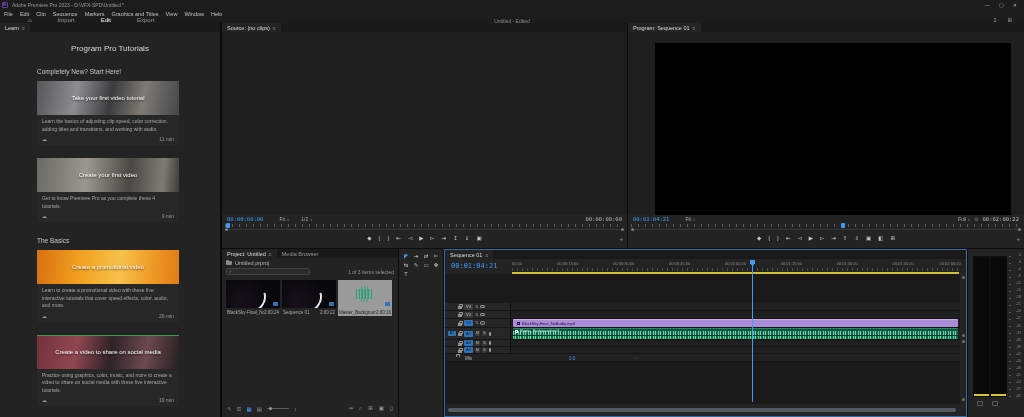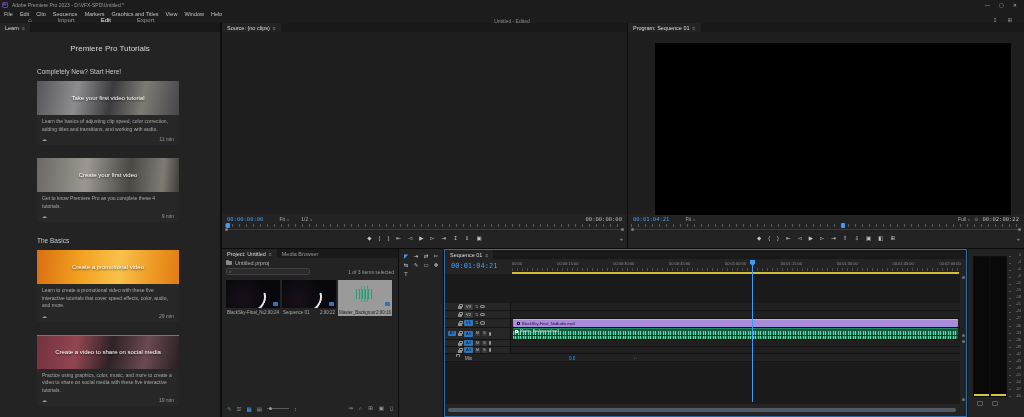--- a/index.html
+++ b/index.html
@@ -163,21 +163,21 @@
   </div>
 
   <div class="panel" style="left:0;top:23px;width:220px;height:394px">
     <div class="ptabs">
       <div class="ptab on">
         <span>Learn</span>
         <span class="pmenu">≡</span>
       </div>
     </div>
     <div id="learn-scroll">
-      <div id="learn-title">Premiere Pro Tutorials</div>
+      <div id="learn-title">Program Pro Tutorials</div>
       <div class="lsec">Completely New? Start Here!</div>
 
       <div class="card">
         <div class="cimg img1">
           <div class="ctitle">Take your first video tutorial</div>
         </div>
         <div class="cbody">Learn the basics of adjusting clip speed, color correction, adding titles and transitions, and working with audio.</div>
         <div class="cfoot">
           <span>☁</span>
           <span>11 min</span>

